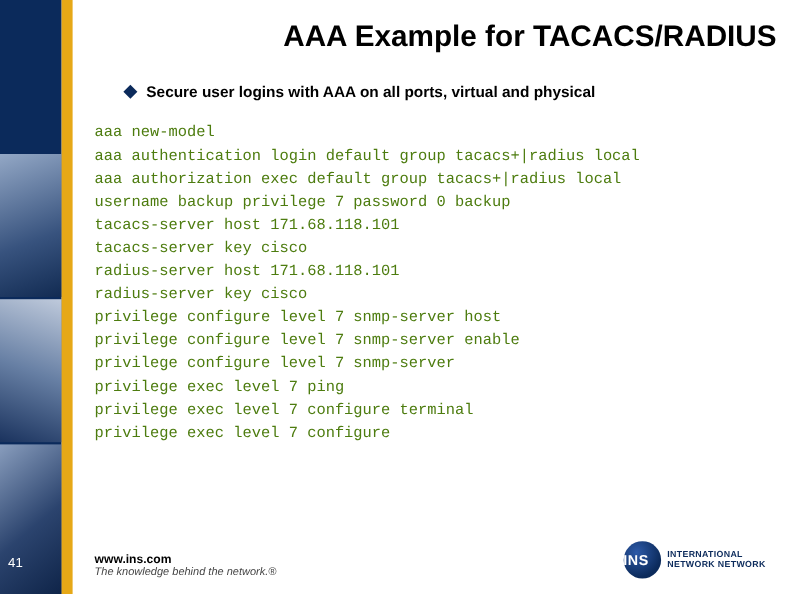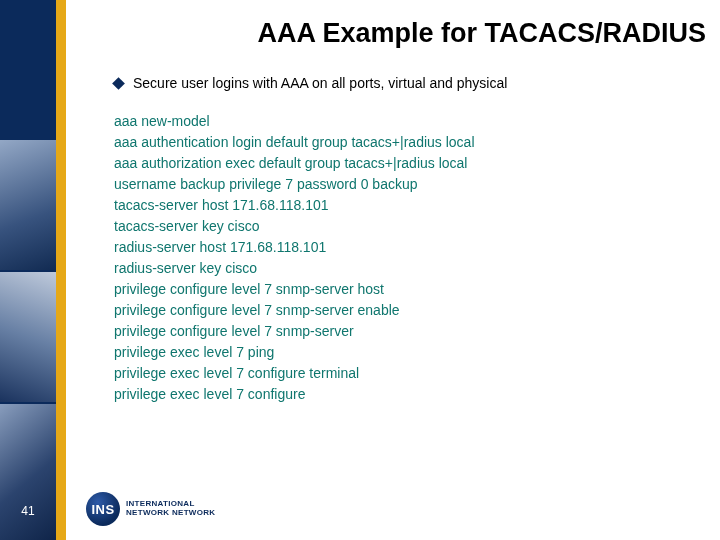--- a/index.html
+++ b/index.html
@@ -52,29 +52,28 @@
     margin-bottom: 20px;
   }
   .bullet-icon {
     width: 9px; height: 9px;
     transform: rotate(45deg);
     background: #0b2a5b;
     flex: 0 0 auto;
   }
   .bullet-text {
     font-size: 14px;
-    font-weight: normal;
+    font-weight: bold;
     color: #000;
   }
   .codeblock {
-    margin-left: 28px;
-    font-family: Liberation Sans, sans-serif;
+    font-family: Liberation Mono, monospace;
     font-size: 14px;
     line-height: 1.5;
-    color: #0f766e;
+    color: #4d7c0f;
     white-space: pre;
   }
   .footer {
     position: absolute;
     left: 86px; bottom: 14px;
     width: 610px;
     display: flex;
     align-items: flex-end;
     justify-content: space-between;
   }
@@ -83,38 +82,38 @@
     font-weight: bold;
     color: #000;
   }
   .footer-text .tagline {
     font-size: 10px;
     font-style: italic;
     color: #444;
   }
   .slide-num {
     position: absolute;
-    left: 14px; bottom: 22px;
+    left: 0; bottom: 22px;
     width: 28px;
     text-align: center;
     font-size: 12px;
     color: #fff;
   }
   .logo {
     display: flex;
     align-items: center;
     gap: 6px;
   }
   .logo .badge {
     width: 34px; height: 34px;
     border-radius: 50%;
     background: radial-gradient(circle at 35% 30%, #2d5aa8, #0b2a5b 70%);
     display: flex;
     align-items: center;
-    justify-content: center;
+    justify-content: flex-start;
     color: #fff;
     font-weight: bold;
     font-size: 13px;
     letter-spacing: 0.5px;
   }
   .logo .label {
     font-size: 8px;
     line-height: 1.1;
     color: #0b2a5b;
     font-weight: bold;
@@ -151,20 +150,24 @@
 radius-server key cisco
 privilege configure level 7 snmp-server host
 privilege configure level 7 snmp-server enable
 privilege configure level 7 snmp-server
 privilege exec level 7 ping
 privilege exec level 7 configure terminal
 privilege exec level 7 configure</div>
 </div>
 
 <div class="footer">
+  <div class="footer-text">
+    <div class="url">www.ins.com</div>
+    <div class="tagline">The knowledge behind the network.®</div>
+  </div>
   <div class="logo">
     <div class="badge">
       <span>INS</span>
     </div>
     <div class="label">
       <div>INTERNATIONAL</div>
       <div>NETWORK NETWORK</div>
     </div>
   </div>
 </div>

